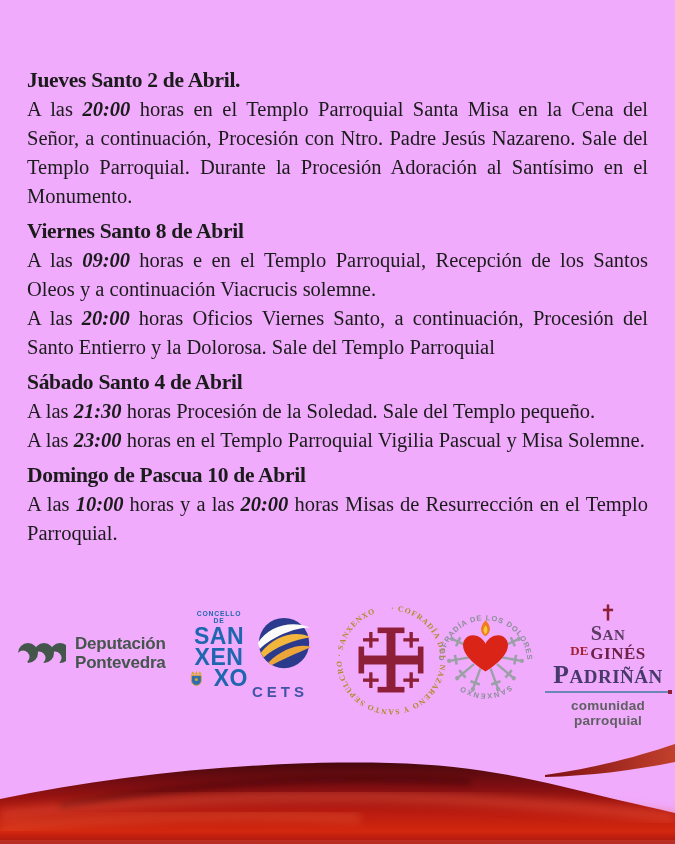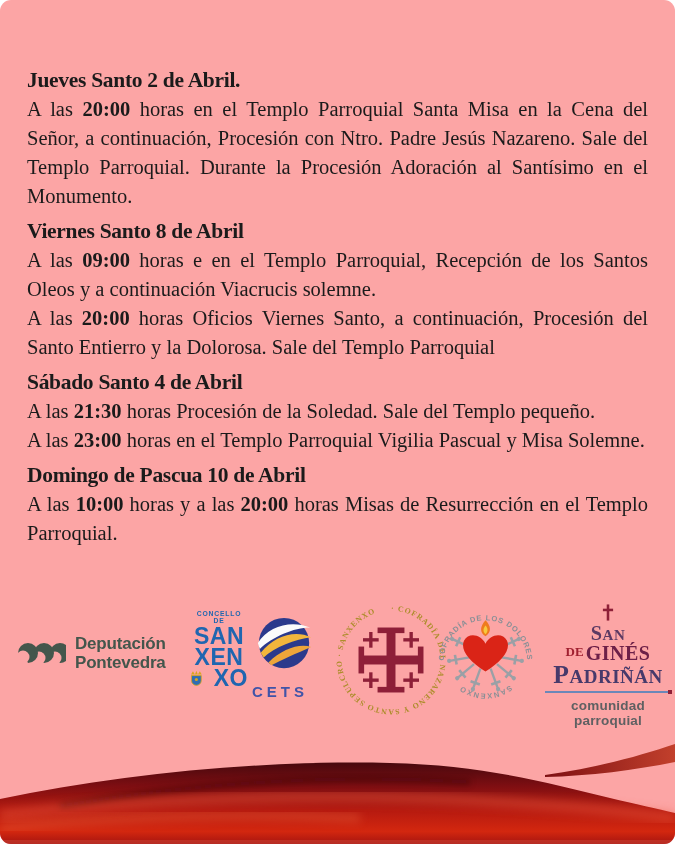--- a/index.html
+++ b/index.html
@@ -1,22 +1,22 @@
 <!DOCTYPE html>
 <html><head>
 <meta charset="utf-8">
 <style>
   html,body{margin:0;padding:0;background:#ffffff;}
-  .page{position:relative;width:675px;height:844px;background:#fca5a5;overflow:hidden;
-        font-family:"Liberation Serif",serif;color:#1b1b1b;border-radius:11px;}
+  .page{position:relative;width:675px;height:844px;background:#f0abfc;overflow:hidden;
+        font-family:"Liberation Serif",serif;color:#1b1b1b;}
   .content{position:absolute;top:66px;left:27px;width:621px;}
   .sec{margin:0 0 6px 0;}
   .sec h2{font-size:21.5px;line-height:29px;margin:0;font-weight:bold;letter-spacing:-0.3px;}
   .sec p{font-size:20.5px;line-height:29px;margin:0;text-align:justify;}
-  .sec p b{font-weight:bold;}
+  .sec p b{font-weight:bold;font-style:italic;}
 
   .logos{position:absolute;top:600px;left:0;width:675px;height:125px;}
   .logo{position:absolute;}
 
   
   .dep{left:18px;top:34px;display:flex;align-items:center;gap:9px;}
   .dep .txt{font-family:"Liberation Sans",sans-serif;font-weight:bold;font-size:17px;
             line-height:19px;color:#44564c;letter-spacing:-0.2px;}
 
   
@@ -32,21 +32,21 @@
 
   
   .naz{left:335px;top:4px;}
   .dol{left:432px;top:1px;}
 
   
   .sg{left:543px;top:4px;width:130px;text-align:center;font-family:"Liberation Serif",serif;}
   .sg .w{display:block;text-transform:uppercase;font-weight:bold;letter-spacing:0.5px;}
   .sg .w::first-letter{font-size:1.35em;}
   .sg .w1{font-size:15px;color:#5c3a63;line-height:16px;}
-  .sg .w2{font-size:20px;color:#6d2048;line-height:20px;}
+  .sg .w2{font-size:17px;color:#6d2048;line-height:20px;}
   .sg .w3{font-size:19px;color:#473a6b;line-height:21px;}
   .sg .de{font-size:13px;color:#a02030;font-weight:bold;vertical-align:4px;margin-right:2px;}
   .sg .rule{height:2px;background:#6b87b8;margin:4px 2px 5px 2px;position:relative;}
   .sg .rule::after{content:"";position:absolute;right:-1px;top:-1px;width:4px;height:4px;background:#8e2038;}
   .sg .tag{font-family:"Liberation Sans",sans-serif;font-size:13.5px;color:#5f6062;letter-spacing:0.2px;font-weight:bold;}
 
   .wave{position:absolute;left:0;bottom:0;width:675px;height:124px;}
 </style>
 </head>
 <body>

